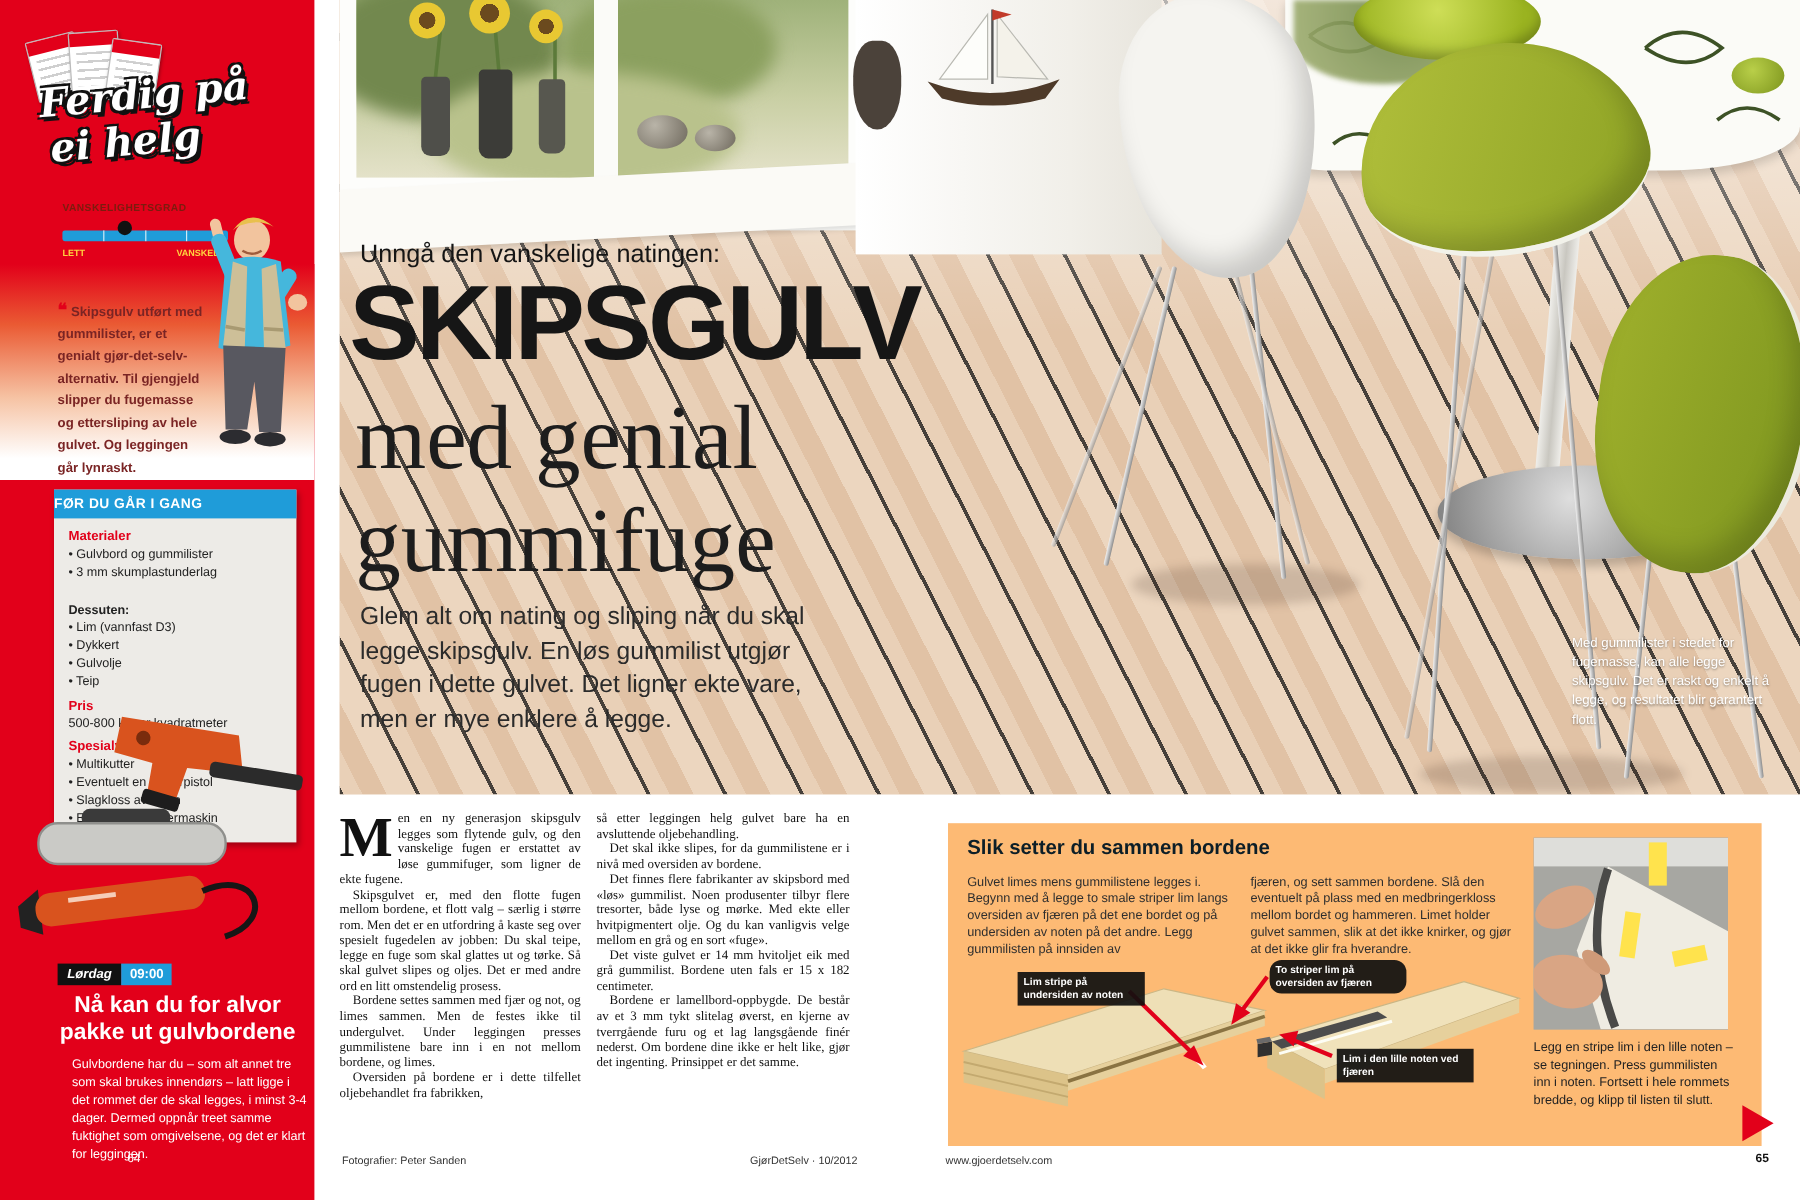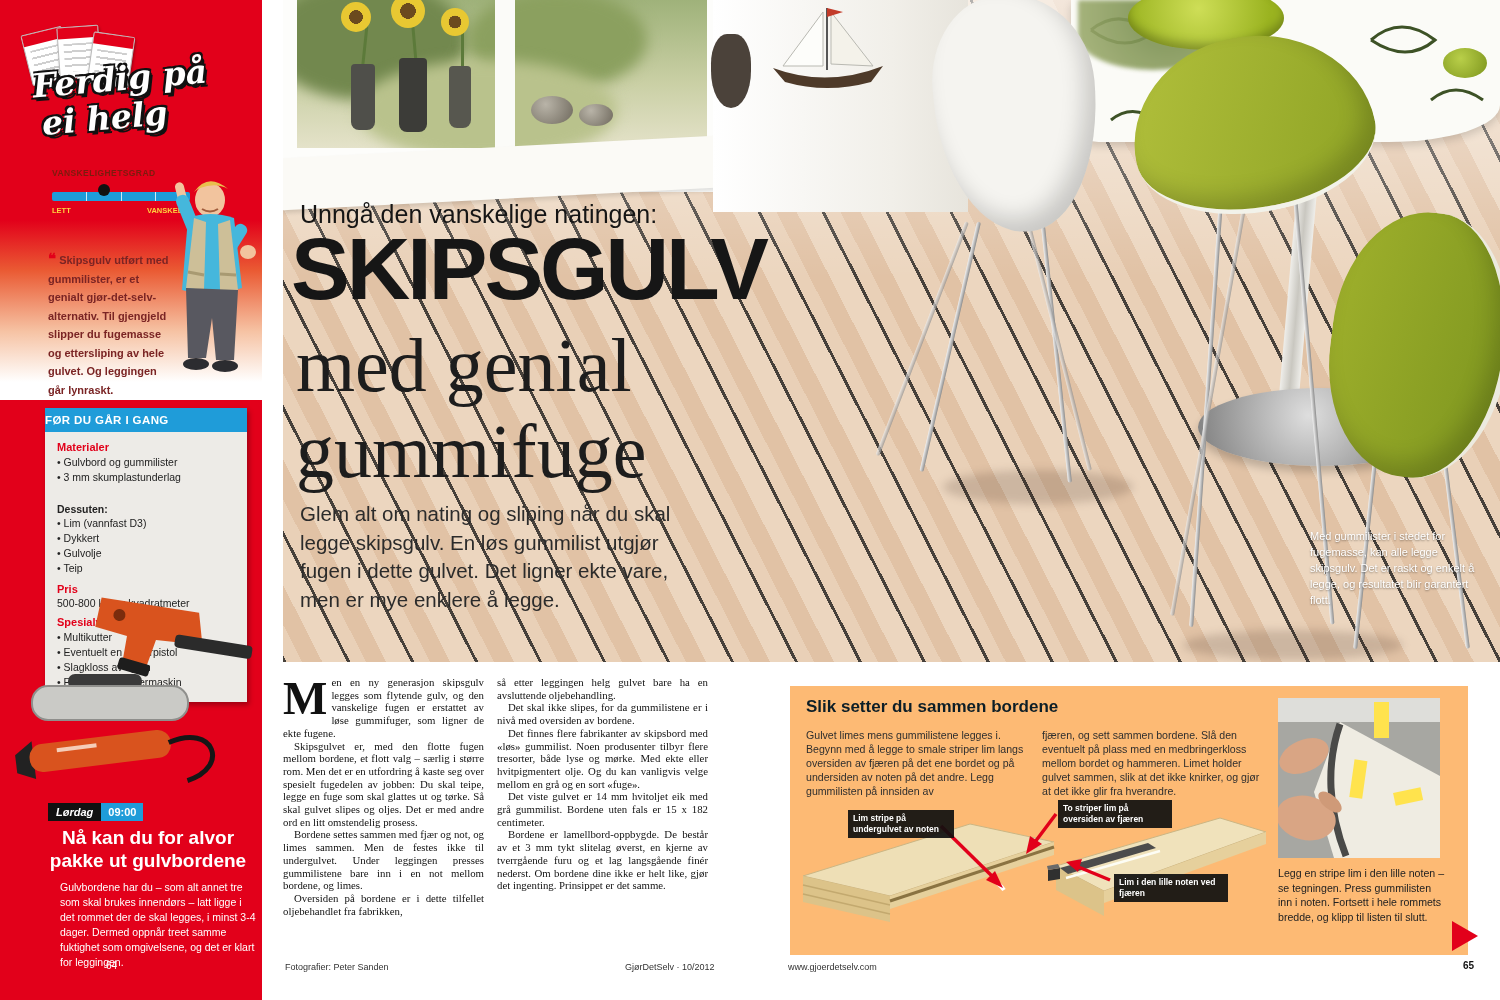--- a/index.html
+++ b/index.html
@@ -72,21 +72,21 @@
   .fruit{position:absolute;left:1160px;top:48px;width:44px;height:30px;border-radius:50%;background:radial-gradient(circle at 40% 35%,#b9cf49,#7c941c);}
   .foliage-tr{position:absolute;left:795px;top:0;width:150px;height:70px;border-radius:0 0 50% 50%;
      background:radial-gradient(circle at 60% 20%,#6f8747,#9aa96c 80%);filter:blur(2px);opacity:.9;}
   .column-col{position:absolute;background:linear-gradient(90deg,#efeeea,#c9c7c0,#efeeea);border-radius:3px;}
   .pedestal-base{position:absolute;left:915px;top:388px;width:245px;height:78px;border-radius:50%;
      background:radial-gradient(circle at 45% 35%,#dedede,#8b8b8b 70%,#6f6f6f);box-shadow:0 6px 8px rgba(0,0,0,.2);}
   .shell{position:absolute;box-shadow:inset -10px -14px 22px rgba(0,0,0,.18);}
   .leg{position:absolute;width:4px;background:linear-gradient(90deg,#f0f0f0,#8c8c8c);border-radius:2px;transform-origin:top center;}
   .fshadow{position:absolute;background:rgba(60,40,25,.18);border-radius:50%;filter:blur(4px);}
 
-  .kicker{position:absolute;left:17px;top:200px;font-size:25px;color:#151515;font-weight:500;}
+  .kicker{position:absolute;left:17px;top:200px;font-size:21px;color:#151515;font-weight:500;}
   .title1{position:absolute;left:8px;top:218px;font-family:"Liberation Sans",sans-serif;font-weight:bold;
           font-size:88px;letter-spacing:-3px;color:#161616;}
   .title2{position:absolute;left:13px;top:322px;font-family:"Liberation Serif",serif;font-size:76px;color:#1d1d1d;}
   .title3{position:absolute;left:13px;top:408px;font-family:"Liberation Serif",serif;font-size:76px;color:#1d1d1d;}
   .intro{position:absolute;left:17px;top:500px;width:400px;font-size:20.5px;line-height:28.5px;color:#2b2b2b;}
   .photo-caption{position:absolute;left:1027px;top:528px;width:168px;color:#fff;font-size:11px;line-height:16px;
                  text-shadow:0 1px 2px rgba(0,0,0,.45);}
 
   
   .artcol{position:absolute;top:676px;}
@@ -345,22 +345,22 @@
 
       <g stroke="#e2001a" stroke-width="3.5" fill="#e2001a">
         <line x1="143" y1="28" x2="198" y2="82"></line>
           <polygon points="205,90 188,82 197,73" stroke="none"></polygon>
         <line x1="258" y1="16" x2="234" y2="48"></line>
           <polygon points="228,56 232,38 244,46" stroke="none"></polygon>
         <line x1="312" y1="82" x2="278" y2="68"></line>
           <polygon points="268,64 284,61 280,74" stroke="none"></polygon>
       </g>
     </svg>
-    <div class="dlabel" style="left:58px;top:124px;width:96px;">Lim stripe på undergulvet av noten</div>
-    <div class="dlabel" style="left:268px;top:114px;width:104px;">To striper lim på oversiden av fjæren</div>
+    <div class="dlabel" style="left:58px;top:124px;width:96px;">Lim stripe på undersiden av noten</div>
+    <div class="dlabel" style="left:268px;top:114px;width:104px;border-radius:10px;">To striper lim på oversiden av fjæren</div>
     <div class="dlabel" style="left:324px;top:188px;width:104px;">Lim i den lille noten ved fjæren</div>
 
     <div class="howto-photo">
       <svg width="162" height="160" viewBox="0 0 162 160">
         <rect x="0" y="0" width="162" height="160" fill="#a7a7a2"></rect>
         <rect x="0" y="0" width="162" height="24" fill="#dededa"></rect>
         <polygon points="62,24 162,78 162,160 56,160 36,94" fill="#efece2"></polygon>
         <path d="M62,26 C48,66 50,112 68,158" stroke="#4a4a48" stroke-width="7" fill="none"></path>
         <rect x="96" y="4" width="15" height="36" fill="#ffe34d"></rect>
         <rect x="74" y="62" width="13" height="38" fill="#ffe34d" transform="rotate(8 80 80)"></rect>

